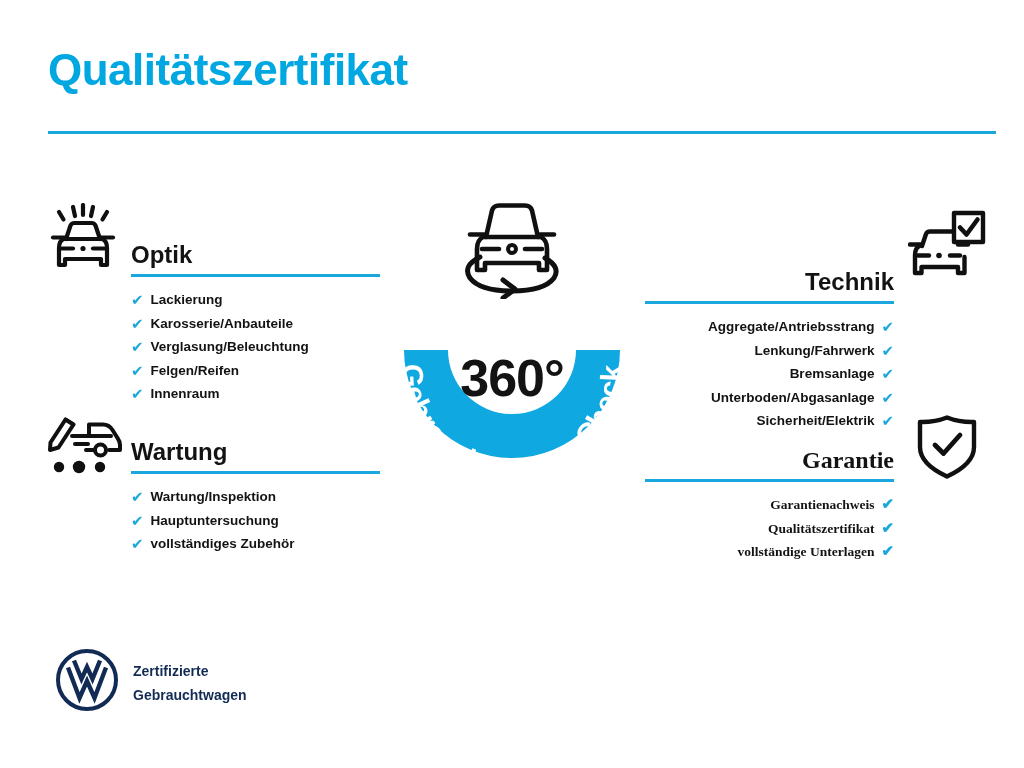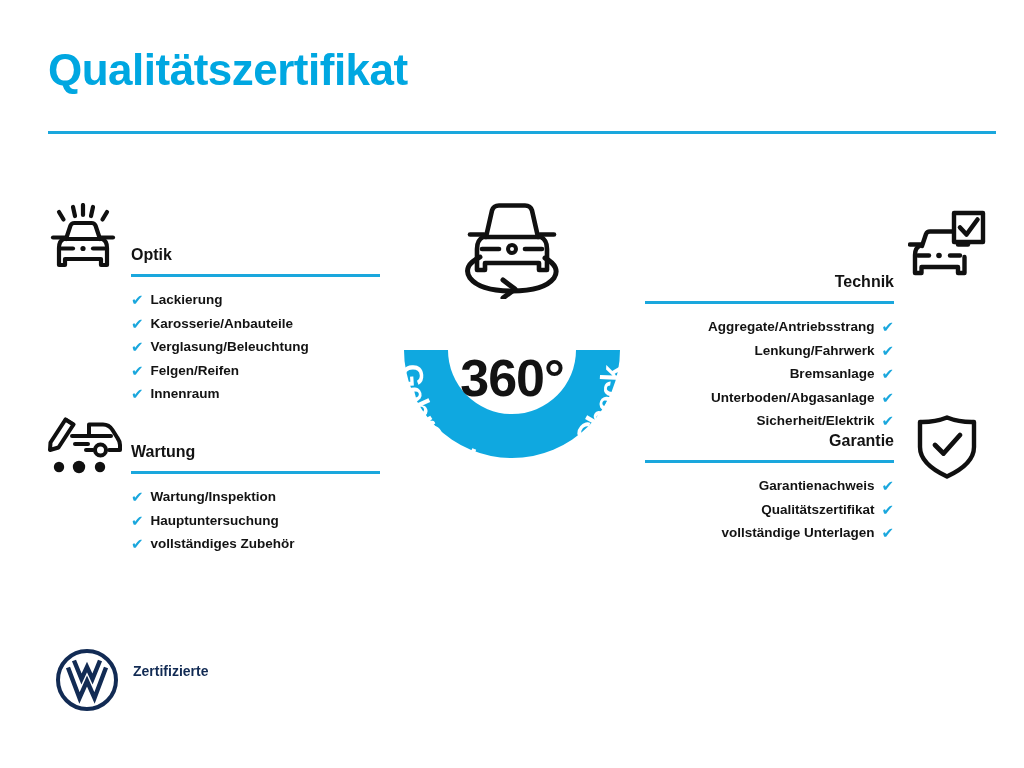--- a/index.html
+++ b/index.html
@@ -41,21 +41,21 @@
 
   
   .section {
     position: absolute;
   }
   .sec-head {
     position: relative;
     height: 34px;
   }
   .sec-title {
-    font-size: 16px;
+    font-size: 24px;
     font-weight: bold;
     color: #131313;
     line-height: 24px;
     white-space: nowrap;
   }
   .sec-rule {
     position: absolute;
     bottom: 0;
     height: 3px;
     background: #1aa7dd;
@@ -89,21 +89,21 @@
 
   
   .col-right .sec-title { text-align: right; }
   .col-right .sec-list li { justify-content: flex-end; text-align: right; }
   .col-right .tick { margin-left: 7px; }
 
   
   #sec-optik    { left: 131px; top: 243px; width: 249px; }
   #sec-wartung  { left: 131px; top: 440px; width: 249px; }
   #sec-technik  { left: 645px; top: 255px; width: 249px; margin-top: 15px; }
-  #sec-garantie { left: 645px; top: 429px; width: 249px; }
+  #sec-garantie { left: 645px; top: 448px; width: 249px; font-family: Liberation Serif, serif; }
 
   #sec-optik .sec-list,
   #sec-wartung .sec-list   { margin-top: 11px; }
   #sec-technik .sec-list,
   #sec-garantie .sec-list  { margin-top: 11px; }
 
   
   .icon-box {
     position: absolute;
     display: block;
@@ -383,13 +383,14 @@
   <svg viewBox="0 0 64 64" width="64" height="64">
     <circle cx="32" cy="32" r="29" fill="none" stroke="#122b54" stroke-width="4"></circle>
     <g fill="none" stroke="#122b54" stroke-width="4.4" stroke-linejoin="miter" stroke-linecap="butt">
       <path d="M19 12.5 L26.5 31 L32 19 L37.5 31 L45 12.5"></path>
       <path d="M13 19.5 L24.5 50 L32 33 L39.5 50 L51 19.5"></path>
     </g>
   </svg>
 </span>
 <div id="footer-text">
   <span>Zertifizierte</span>
+  <span>Gebrauchtwagen</span>
 </div>
 
 </body></html>

